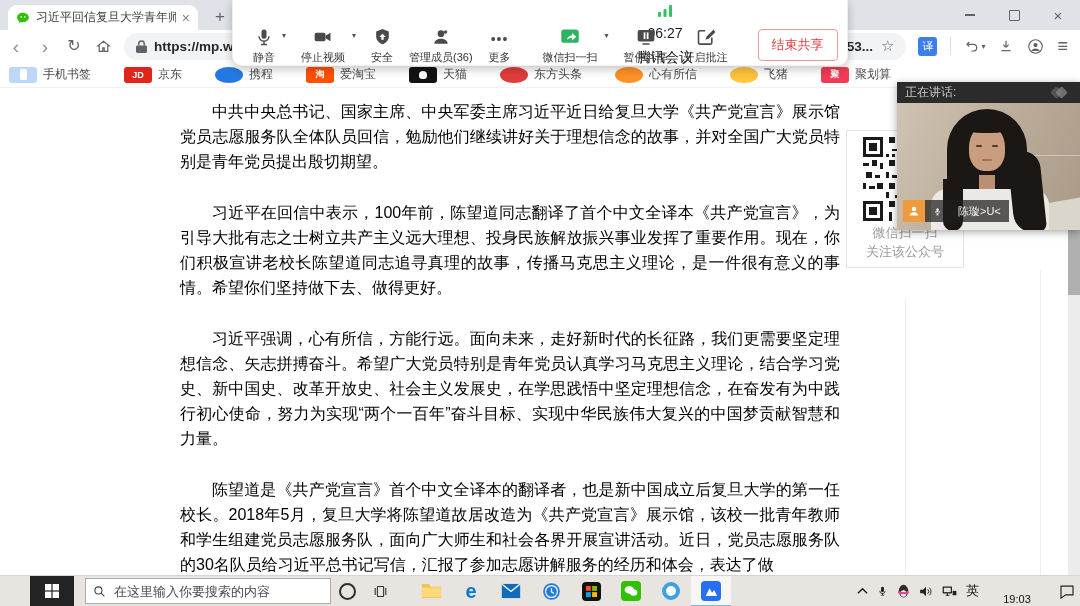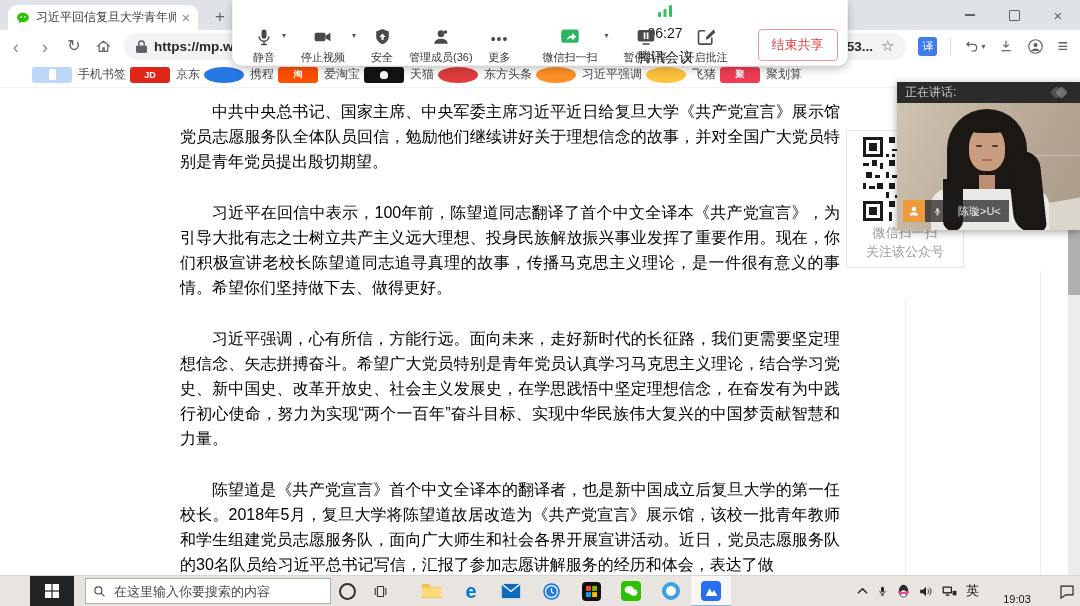--- a/index.html
+++ b/index.html
@@ -29,23 +29,23 @@
   .addr .star{margin-left:8px;color:#5f6368;font-size:15px;}
   .right-icons{display:flex;align-items:center;gap:13px;margin-right:12px;}
   .tr-icon{width:19px;height:19px;background:#3d7df0;color:#fff;border-radius:3px;font-size:11px;
            display:flex;align-items:center;justify-content:center;}
   .vsep{width:1px;height:17px;background:#dadce0;}
   .undo{color:#5f6368;font-size:15px;display:flex;align-items:center;gap:1px;}
   .undo .caret{font-size:8px;color:#5f6368;}
   .menu-ic{font-size:18px;color:#5f6368;}
   
   .bookmarks{position:absolute;top:62px;left:0;right:0;height:26px;background:#fff;display:flex;
-             align-items:center;padding-left:32px;gap:4px;border-bottom:1px solid #f2f2f2;box-sizing:border-box;}
+             align-items:center;padding-left:9px;gap:33px;border-bottom:1px solid #f2f2f2;box-sizing:border-box;}
   .bm{display:flex;align-items:center;gap:6px;}
-  .fav{width:40px;height:16px;border-radius:3px;display:flex;align-items:center;justify-content:center;
+  .fav{width:28px;height:16px;border-radius:3px;display:flex;align-items:center;justify-content:center;
        color:#fff;font-size:9px;font-weight:bold;flex:none;}
   .bm .lbl{font-size:12px;color:#4a4a4a;white-space:nowrap;}
   .f-phone{background:#bcd7f7;} .f-phone i{display:block;width:7px;height:11px;background:#fff;border-radius:1.5px;}
   .f-jd{background:#e1251b;} .f-ctrip{background:#2577e3;border-radius:50%;}
   .f-tb{background:#ff5000;} .f-tmall{background:#121212;}
   .f-tmall i{display:block;width:8px;height:8px;border-radius:50% 50% 40% 40%;background:#fff;}
   .f-dftt{background:#e03c3c;border-radius:50%;} .f-game{background:#ff9026;border-radius:50%;}
   .f-pig{background:#ffc33c;border-radius:50%;} .f-jhs{background:#f03c55;}
   
   .content{position:absolute;top:88px;left:0;right:0;height:518px;background:#fff;overflow:hidden;}
@@ -219,21 +219,21 @@
           <i></i>
         </span>
       <span class="lbl">天猫</span>
     </div>
     <div class="bm">
       <span class="fav f-dftt"></span>
       <span class="lbl">东方头条</span>
     </div>
     <div class="bm">
       <span class="fav f-game"></span>
-      <span class="lbl">习近平强调</span>
+      <span class="lbl">心有所信</span>
     </div>
     <div class="bm">
       <span class="fav f-pig"></span>
       <span class="lbl">飞猪</span>
     </div>
     <div class="bm">
       <span class="fav f-jhs">聚</span>
       <span class="lbl">聚划算</span>
     </div>
   </div>

